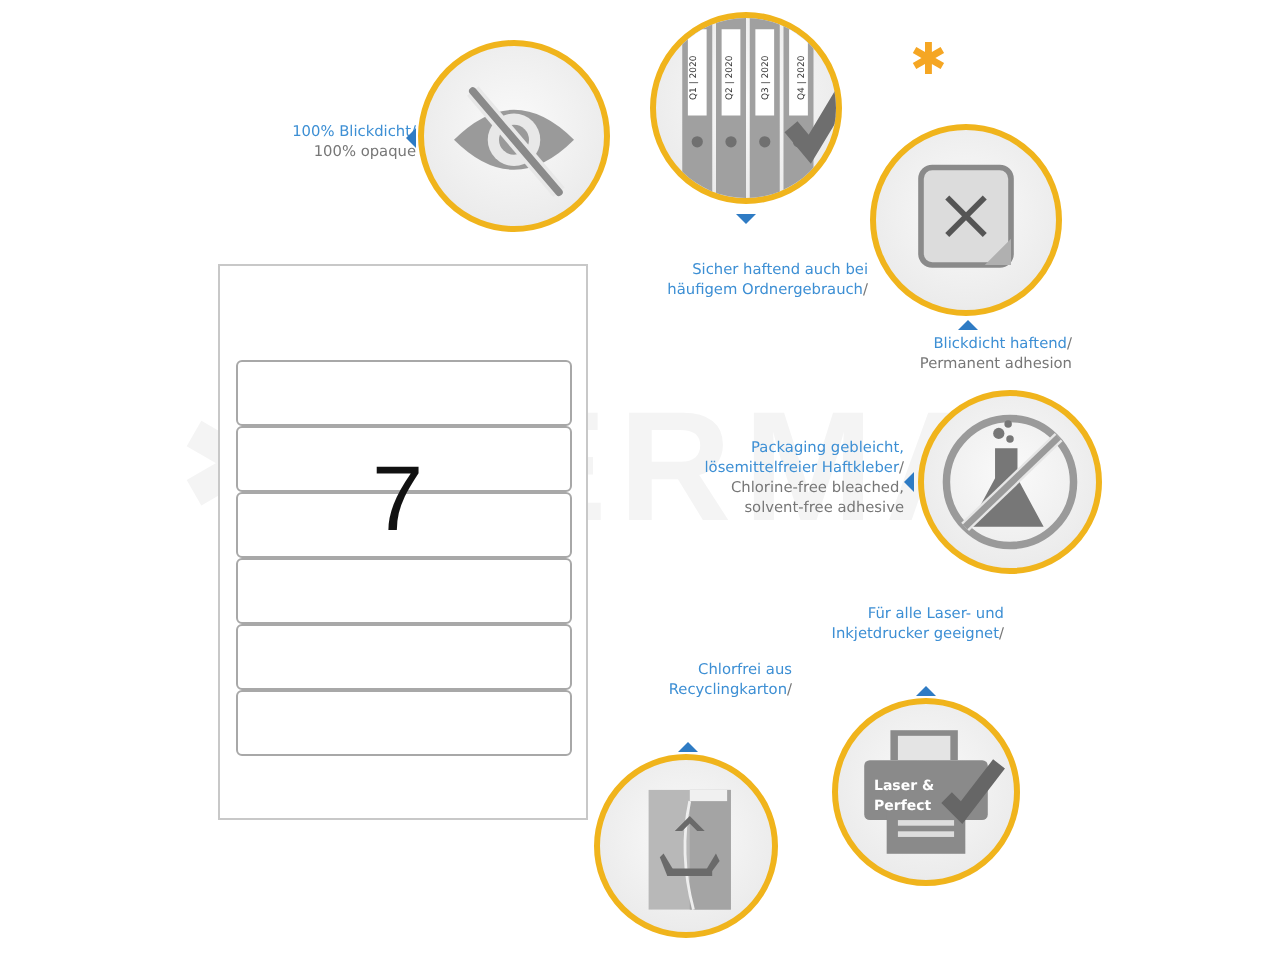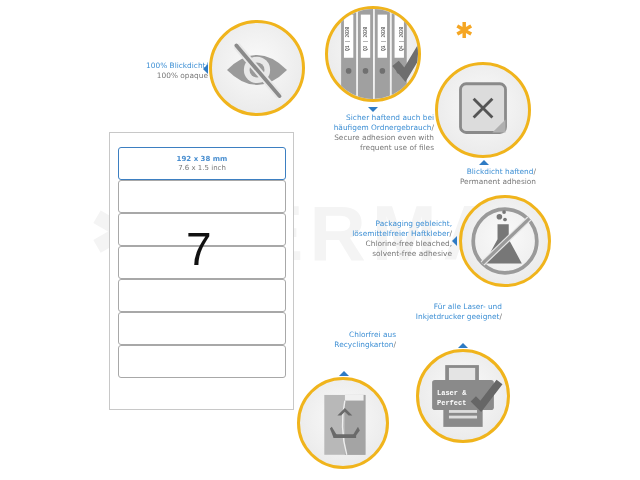--- a/index.html
+++ b/index.html
@@ -40,21 +40,21 @@
     position: absolute; top: 16px; left: 0; right: 0; text-align: center;
     font-size: 7px; color: #777;
   }
   .count {
     position: absolute; left: 186px; top: 226px; font-size: 46px; color: #111;
     font-family: "Liberation Sans", sans-serif; z-index: 3; line-height: 1;
   }
   .circle {
     position: absolute; border-radius: 50%; border: 3px solid #f0b41c;
     background: radial-gradient(circle at 50% 45%, #fafafa 0%, #ececec 70%, #e2e2e2 100%);
-    box-sizing: border-box; z-index: 2; overflow: hidden; font-family: Liberation Mono, monospace;
+    box-sizing: border-box; z-index: 2; overflow: hidden;
   }
   .circle svg { position: absolute; left: 0; top: 0; width: 100%; height: 100%; }
   .caption {
     position: absolute; text-align: right; font-size: 7.4px; line-height: 10px;
     font-weight: normal; z-index: 2;
   }
   .caption .de { color: #3d8fd4; }
   .caption .en { color: #777; }
   .arrow-left {
     position: absolute; width: 0; height: 0;
@@ -75,24 +75,20 @@
 </head>
 <body>
 
 <div class="watermark">✱ HERMA</div>
 
 <div class="logo">
   <span class="star">✱</span>
 </div>
 
 <div class="sheet">
-  <div class="label first" style="top:14px;">
-    <div class="l1">192 x 38 mm</div>
-    <div class="l2">7.6 x 1.5 inch</div>
-  </div>
   <div class="label" style="top:47px;"></div>
   <div class="label" style="top:80px;"></div>
   <div class="label" style="top:113px;"></div>
   <div class="label" style="top:146px;"></div>
   <div class="label" style="top:179px;"></div>
   <div class="label" style="top:212px;"></div>
 </div>
 <div class="count">7</div>
 
 <div class="caption" style="left:118px; top:61px; width:90px;">
@@ -131,23 +127,22 @@
         <circle cx="76" cy="66" r="3"></circle>
     </g>
     <path d="M72 58 L82 70 L100 40" stroke="#6e6e6e" stroke-width="9" fill="none"></path>
   </svg>
   <div style="position:absolute;left:17px;top:10px;width:10px;height:40px;writing-mode:vertical-rl;transform:rotate(180deg);font-size:4.5px;color:#333;text-align:center;">Q1 | 2020</div>
   <div style="position:absolute;left:35px;top:10px;width:10px;height:40px;writing-mode:vertical-rl;transform:rotate(180deg);font-size:4.5px;color:#333;text-align:center;">Q2 | 2020</div>
   <div style="position:absolute;left:53px;top:10px;width:10px;height:40px;writing-mode:vertical-rl;transform:rotate(180deg);font-size:4.5px;color:#333;text-align:center;">Q3 | 2020</div>
   <div style="position:absolute;left:71px;top:10px;width:10px;height:40px;writing-mode:vertical-rl;transform:rotate(180deg);font-size:4.5px;color:#333;text-align:center;">Q4 | 2020</div>
 </div>
 <div class="arrow-down" style="left:368px; top:107px;"></div>
-<div class="caption" style="left:312px; top:113px; width:122px;">
+<div class="caption" style="left:312px; top:130px; width:122px;">
   <span class="de">Sicher haftend auch bei häufigem Ordnergebrauch</span><span class="en">/</span>
-  <div class="en">Secure adhesion even with frequent use of files</div>
 </div>
 
 <div class="circle" style="left:435px; top:62px; width:96px; height:96px;">
   <svg viewBox="0 0 96 96">
     <rect x="24" y="20" width="48" height="52" rx="6" fill="#dcdcdc" stroke="#8a8a8a" stroke-width="3"></rect>
     <path d="M58 72 L72 58 L72 72 Z" fill="#b0b0b0"></path>
     <line x1="38" y1="36" x2="58" y2="56" stroke="#555" stroke-width="3"></line>
     <line x1="58" y1="36" x2="38" y2="56" stroke="#555" stroke-width="3"></line>
   </svg>
 </div>

